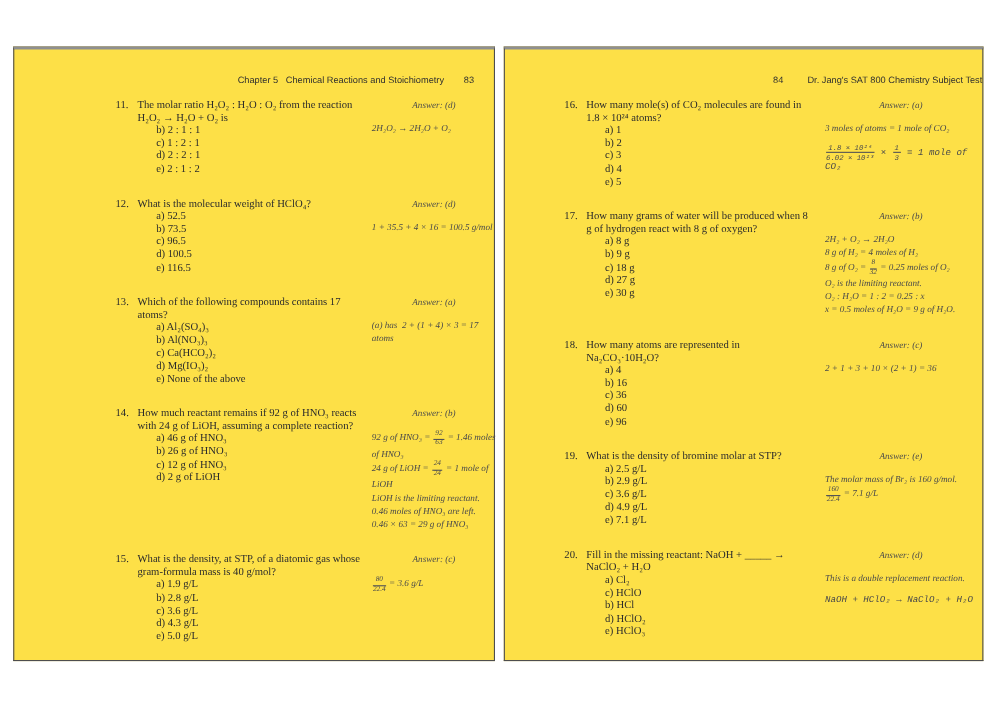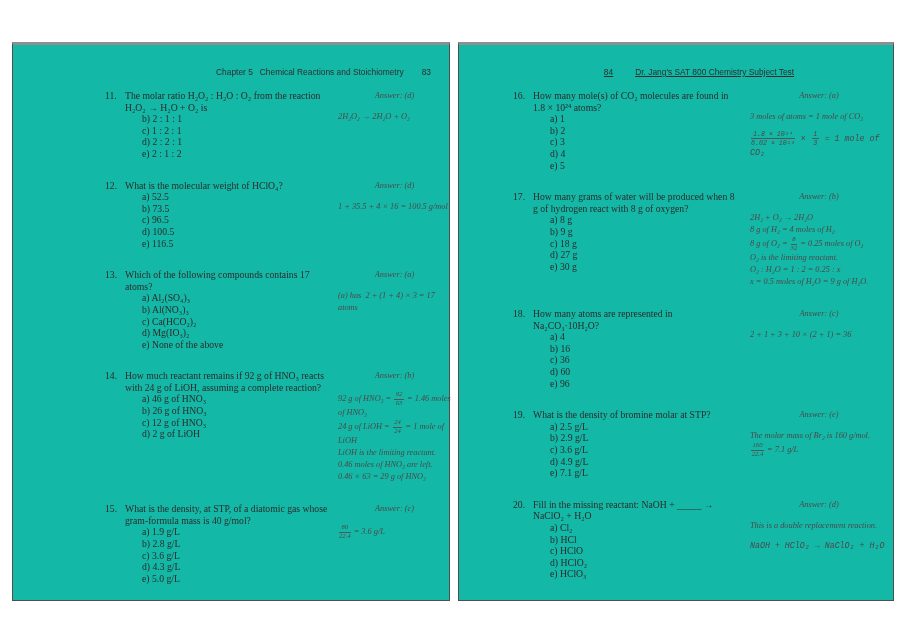--- a/index.html
+++ b/index.html
@@ -1,26 +1,26 @@
 <!DOCTYPE html>
 <html><head>
 <meta charset="utf-8">
 <style>
   html,body{margin:0;padding:0;background:#ffffff;}
   .canvas{position:relative;width:910px;height:644px;background:#ffffff;overflow:hidden;
           font-family:"Liberation Serif", serif;color:#2b2b2b;}
-  .page{position:absolute;top:42px;height:559px;background:#14b8a6;box-sizing:border-box;
+  .page{position:absolute;top:42px;height:559px;background:#fde047;box-sizing:border-box;
         border:1px solid #4e4e4e;border-top:3px solid #8f8f8f;padding-top:22px;}
   .page-left{left:12px;width:438px;}
   .page-right{left:458px;width:436px;}
   .page-header{display:flex;align-items:baseline;font-family:"Liberation Sans", sans-serif;
                font-size:8.4px;color:#2e2e2e;}
   .page-header span{white-space:pre;}
   .header-left{justify-content:flex-end;padding-right:18px;gap:18px;}
-  .header-right{justify-content:center;padding-left:46px;gap:22px;text-decoration:underline;}
+  .header-right{justify-content:flex-end;padding-left:46px;gap:22px;}
   .questions{margin-top:13px;display:flex;flex-direction:column;gap:20px;}
   .page-left .questions{padding-left:92px;padding-right:4px;}
   .page-right .questions{padding-left:54px;padding-right:4px;}
   .question{display:flex;align-items:flex-start;}
   .q-num{width:20px;flex:0 0 auto;font-size:9.7px;line-height:11.6px;}
   .q-main{flex:0 0 auto;font-size:9.7px;line-height:11.6px;}
   .page-left .q-main{width:205px;}
   .page-right .q-main{width:205px;}
   .q-option{padding-left:17px;}
   .q-margin{flex:0 0 auto;font-style:italic;color:#4a4a4a;font-size:8.3px;line-height:12px;}
@@ -215,22 +215,22 @@
             <div class="q-note">The molar mass of Br₂ is 160 g/mol.
 <span class="frac"><span class="fnum">160</span><span class="fden">22.4</span></span> = 7.1 g/L</div>
           </div>
         </div>
         <div class="question">
           <div class="q-num">20.</div>
           <div class="q-main">
             <div class="q-text">Fill in the missing reactant: NaOH + _____ → NaClO₂ + H₂O</div>
             <div class="q-options">
               <div class="q-option">a) Cl₂</div>
+              <div class="q-option">c) HClO</div>
               <div class="q-option">b) HCl</div>
-              <div class="q-option">c) HClO</div>
               <div class="q-option">d) HClO₂</div>
               <div class="q-option">e) HClO₃</div>
             </div>
           </div>
           <div class="q-margin">
             <div class="q-answer">Answer: (d)</div>
             <div class="q-note">This is a double replacement reaction.</div>
             <div class="q-note">NaOH + HClO₂ → NaClO₂ + H₂O</div>
           </div>
         </div>

